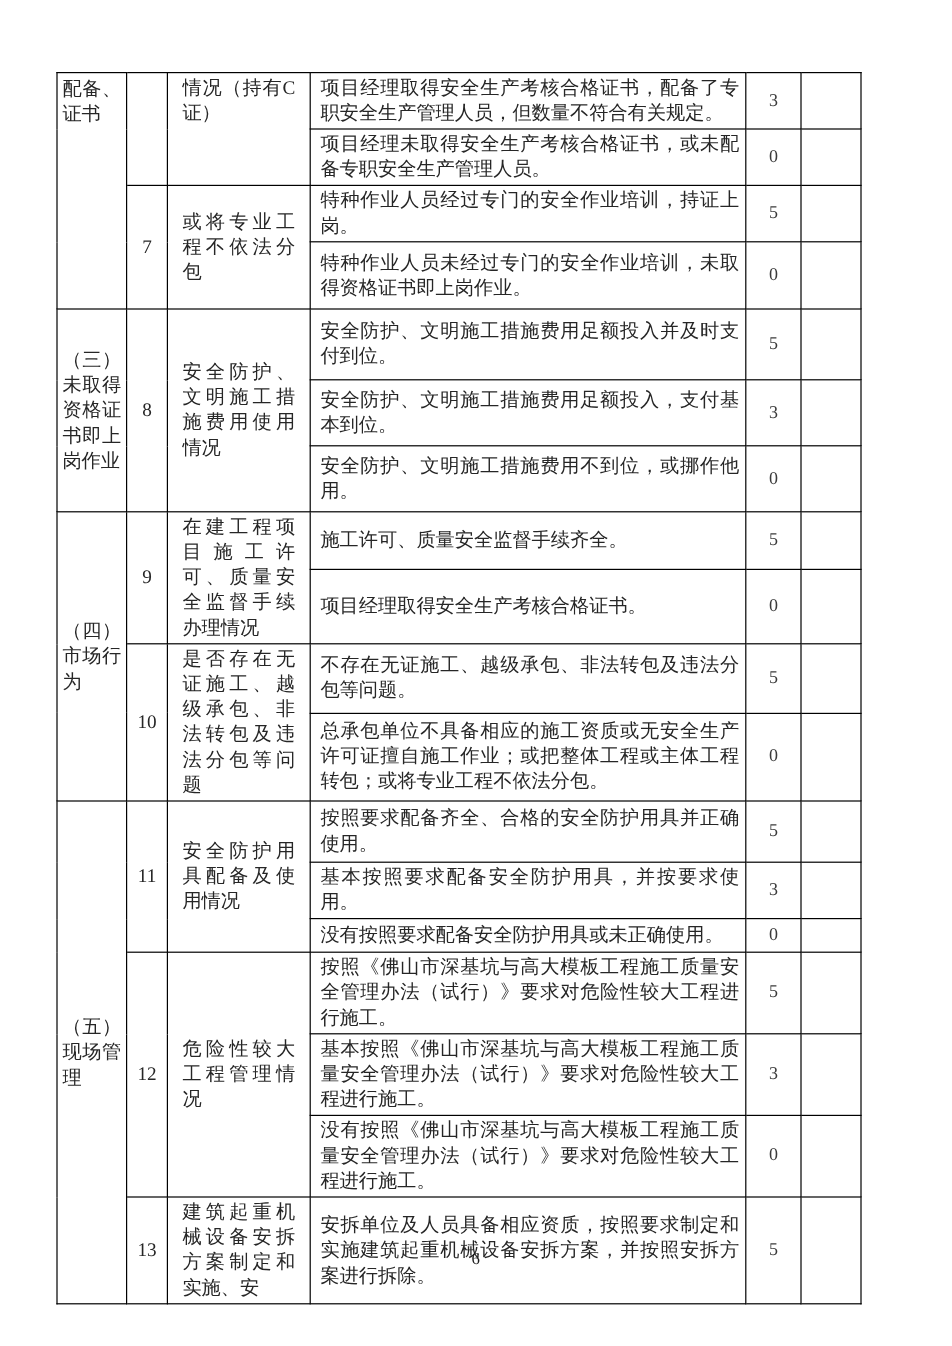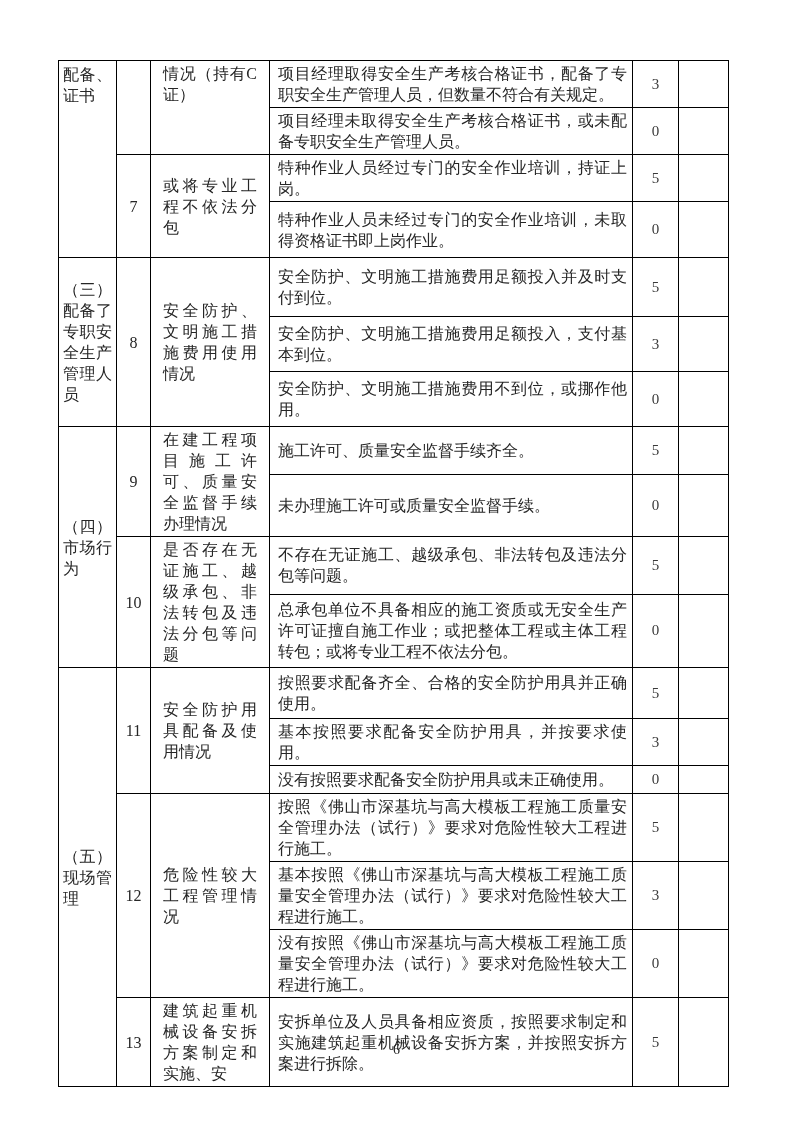--- a/index.html
+++ b/index.html
@@ -6,21 +6,21 @@
   html, body { margin: 0; padding: 0; }
   body {
     width: 793px; height: 1122px; background: #ffffff;
     font-family: "Liberation Serif", "DejaVu Serif", serif;
   }
   .page {
     position: relative; width: 793px; height: 1122px;
     background: #ffffff; color: #262626; overflow: hidden;
   }
   table.score-table {
-    position: absolute; left: 58px; top: 60px; width: 670px;
+    position: absolute; left: 47px; top: 60px; width: 670px;
     border-collapse: collapse; table-layout: fixed; border-radius: 16px;
   }
   td {
     border: 1.5px solid #000000;
     font-size: 16px; line-height: 21px;
     vertical-align: middle; padding: 2px 4px;
     word-break: break-all; overflow: hidden;
   }
   td.cat {
     text-align: justify; text-justify: inter-character; text-justify: inter-ideograph;
@@ -78,21 +78,21 @@
         <td class="score">5</td>
         <td class="blank"></td>
       </tr>
       <tr style="height:56px">
         <td class="crit">特种作业人员未经过专门的安全作业培训，未取得资格证书即上岗作业。</td>
         <td class="score">0</td>
         <td class="blank"></td>
       </tr>
 
       <tr style="height:59px">
-        <td class="cat" rowspan="3">（三）配备了专职安全生产管理人员</td>
+        <td class="cat" rowspan="3">（三）未取得资格证书即上岗作业</td>
         <td class="num" rowspan="3">8</td>
         <td class="item" rowspan="3">安全防护、文明施工措施费用使用情况</td>
         <td class="crit">安全防护、文明施工措施费用足额投入并及时支付到位。</td>
         <td class="score">5</td>
         <td class="blank"></td>
       </tr>
       <tr style="height:55px">
         <td class="crit">安全防护、文明施工措施费用足额投入，支付基本到位。</td>
         <td class="score">3</td>
         <td class="blank"></td>
@@ -105,21 +105,21 @@
 
       <tr style="height:36px">
         <td class="cat" rowspan="4">（四）市场行为</td>
         <td class="num" rowspan="2">9</td>
         <td class="item" rowspan="2">在建工程项目施工许可、质量安全监督手续办理情况</td>
         <td class="crit">施工许可、质量安全监督手续齐全。</td>
         <td class="score">5</td>
         <td class="blank"></td>
       </tr>
       <tr style="height:46px">
-        <td class="crit">未办理施工许可或质量安全监督手续。</td>
+        <td class="crit">项目经理取得安全生产考核合格证书。</td>
         <td class="score">0</td>
         <td class="blank"></td>
       </tr>
       <tr style="height:54px">
         <td class="num" rowspan="2">10</td>
         <td class="item" rowspan="2">是否存在无证施工、越级承包、非法转包及违法分包等问题</td>
         <td class="crit">不存在无证施工、越级承包、非法转包及违法分包等问题。</td>
         <td class="score">5</td>
         <td class="blank"></td>
       </tr>

